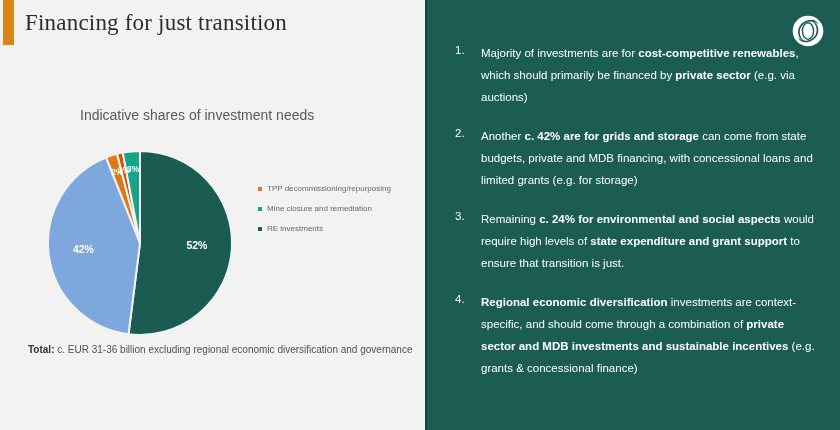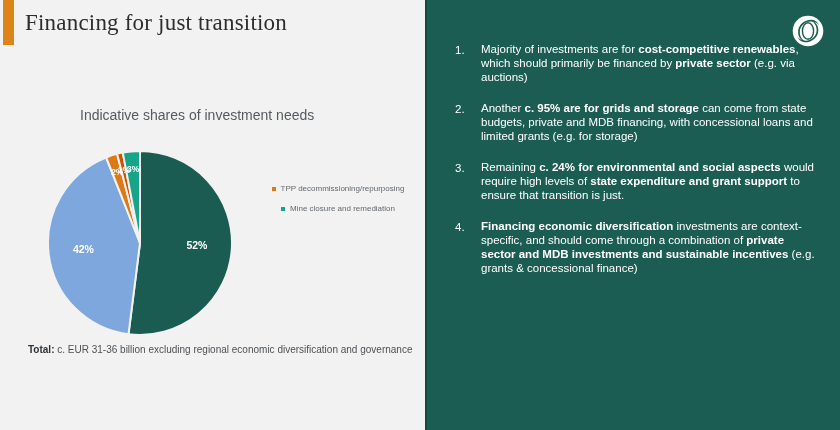--- a/index.html
+++ b/index.html
@@ -75,21 +75,20 @@
   
   #legend {
     position: absolute;
     left: 258px; top: 183px;
     width: 160px;
   }
   .legend-item {
     display: flex;
     align-items: flex-start;
     margin-bottom: 9px;
-    justify-content: center;
   }
   .legend-marker {
     width: 4px;
     height: 4px;
     margin-top: 4px;
     margin-right: 5px;
     flex: 0 0 auto;
   }
   .legend-label {
     font-size: 8px;
@@ -134,21 +133,21 @@
   }
   .point-num {
     flex: 0 0 26px;
     font-size: 11.5px;
     color: #ffffff;
     line-height: 16.5px;
   }
   .point-text {
     flex: 1 1 auto;
     font-size: 11.5px;
-    line-height: 14px;
+    line-height: 22px;
     color: #ffffff;
   }
   .point-text b { font-weight: bold; }
 </style>
 </head>
 <body>
 
 <div id="slide">
 
   <div id="left-panel">
@@ -180,20 +179,24 @@
 
     <div id="legend">
         <div class="legend-item">
           <span class="legend-marker" style="background: rgb(221, 122, 24);"></span>
           <span class="legend-label">TPP decommissioning/repurposing</span>
         </div>
         <div class="legend-item">
           <span class="legend-marker" style="background: rgb(23, 165, 137);"></span>
           <span class="legend-label">Mine closure and remediation</span>
         </div>
+        <div class="legend-item">
+          <span class="legend-marker" style="background: rgb(26, 92, 82);"></span>
+          <span class="legend-label">RE investments</span>
+        </div>
       </div>
 
     <div id="total-line">
       <span id="total-label">Total:</span><span> c. EUR 31-36 billion excluding regional economic diversification and governance</span>
     </div>
   </div>
 
   <div id="right-panel">
 
     <svg id="logo" viewBox="0 0 40 40">
@@ -204,26 +207,26 @@
       <ellipse cx="20" cy="20" rx="6.2" ry="9.2" fill="none" stroke="#1c5d53" stroke-width="1.6"></ellipse>
     </svg>
 
     <div id="points">
         <div class="point">
           <div class="point-num">1.</div>
           <div class="point-text">Majority of investments are for <b>cost-competitive renewables</b>, which should primarily be financed by <b>private sector</b> (e.g. via auctions)</div>
         </div>
         <div class="point">
           <div class="point-num">2.</div>
-          <div class="point-text">Another <b>c. 95% are for grids and storage</b> can come from state budgets, private and MDB financing, with concessional loans and limited grants (e.g. for storage)</div>
+          <div class="point-text">Another <b>c. 42% are for grids and storage</b> can come from state budgets, private and MDB financing, with concessional loans and limited grants (e.g. for storage)</div>
         </div>
         <div class="point">
           <div class="point-num">3.</div>
           <div class="point-text">Remaining <b>c. 24% for environmental and social aspects</b> would require high levels of <b>state expenditure and grant support</b> to ensure that transition is just.</div>
         </div>
         <div class="point">
           <div class="point-num">4.</div>
-          <div class="point-text"><b>Financing economic diversification</b> investments are context-specific, and should come through a combination of <b>private sector and MDB investments and sustainable incentives</b> (e.g. grants &amp; concessional finance)</div>
+          <div class="point-text"><b>Regional economic diversification</b> investments are context-specific, and should come through a combination of <b>private sector and MDB investments and sustainable incentives</b> (e.g. grants &amp; concessional finance)</div>
         </div>
       </div>
   </div>
 
 </div>
 
 </body></html>

